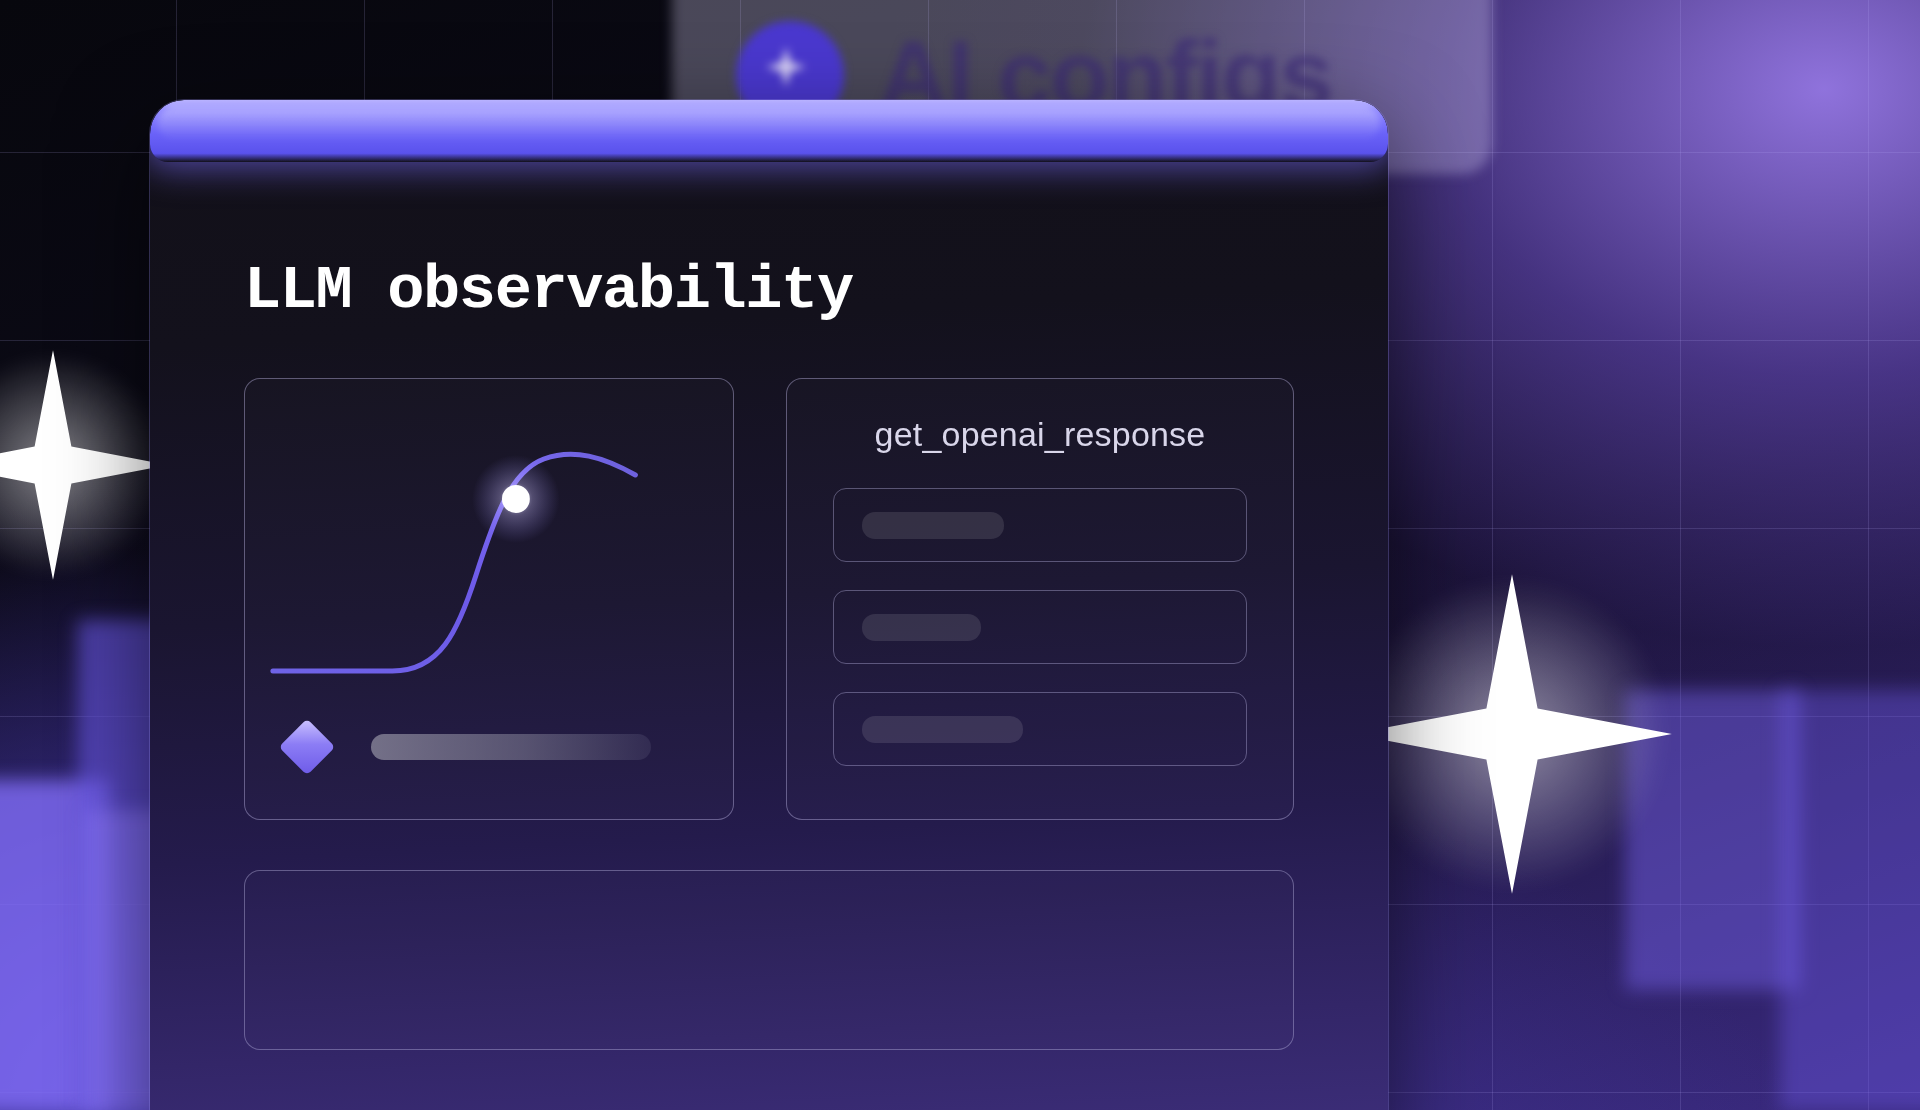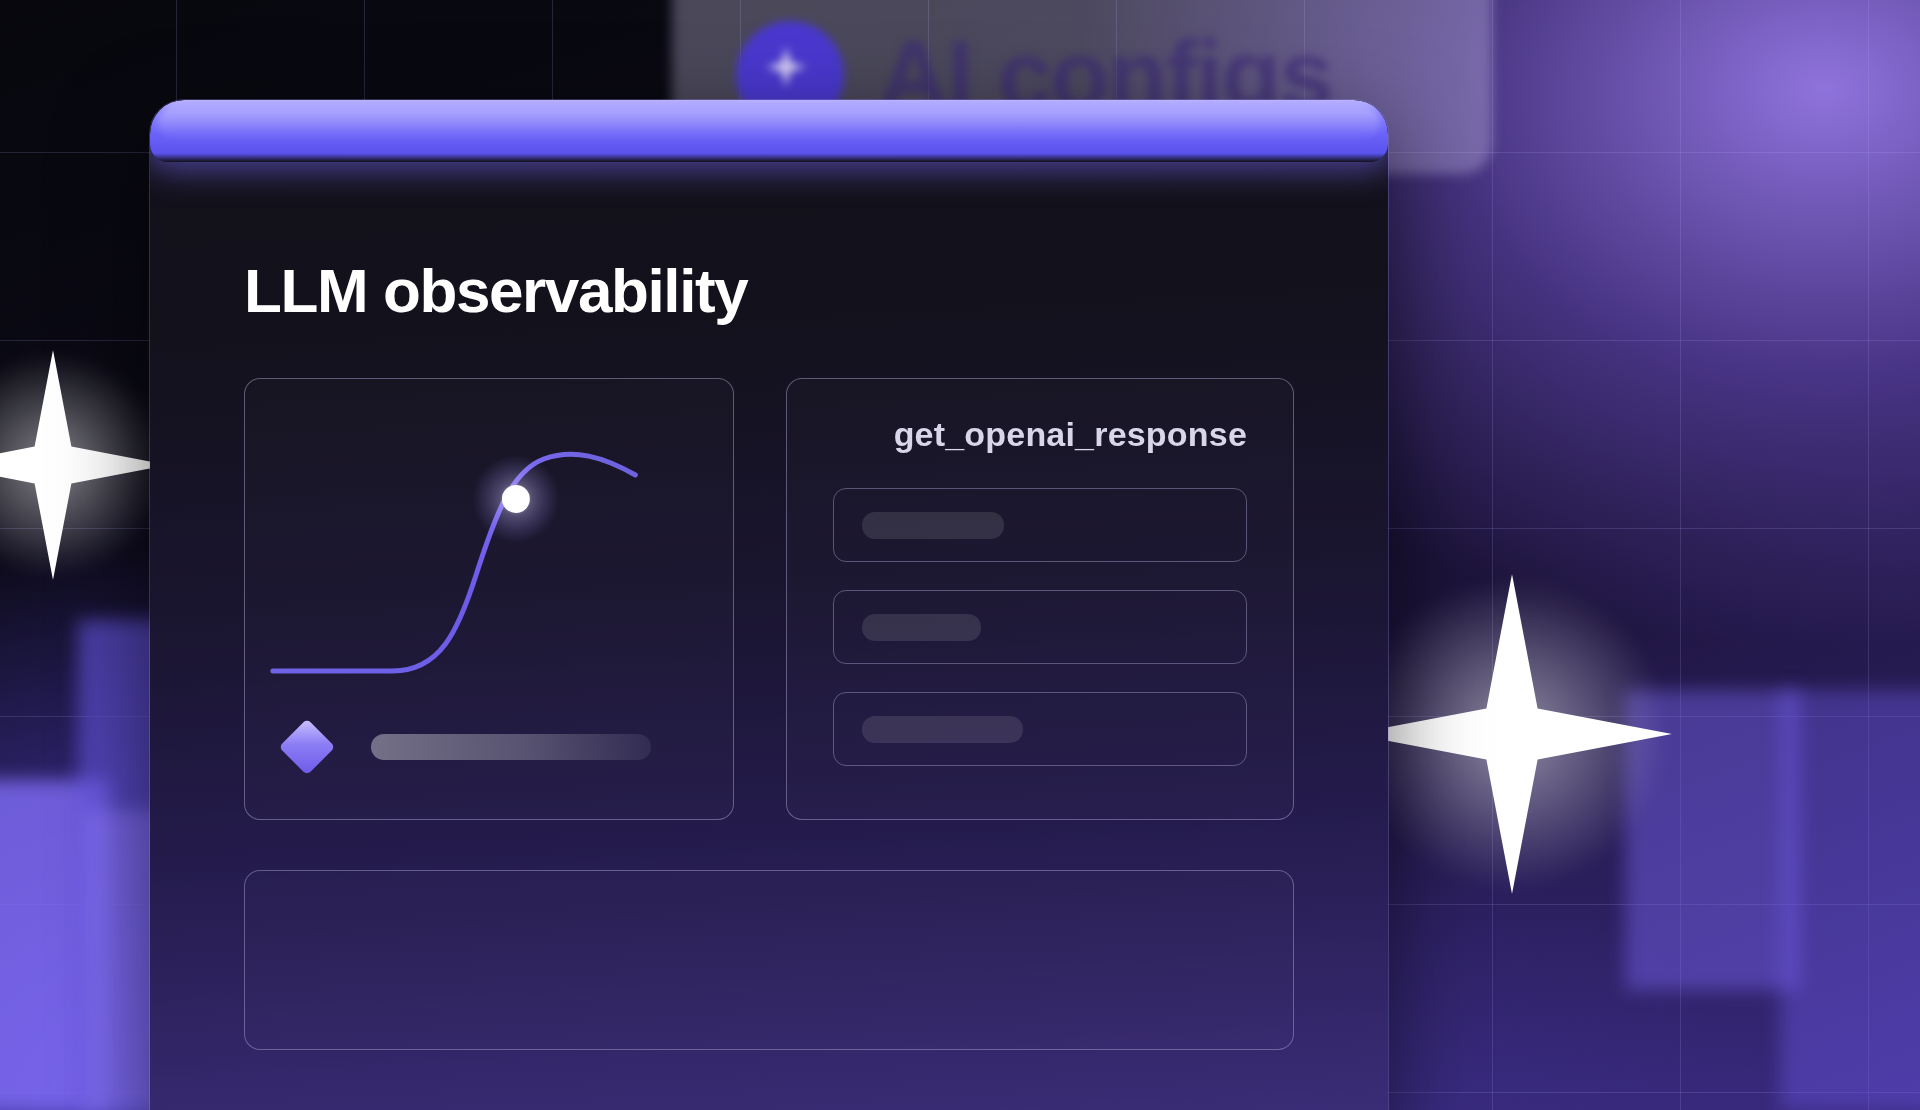--- a/index.html
+++ b/index.html
@@ -137,20 +137,21 @@
   }
 
   #page-title {
     font-size:62px;
     font-weight:700;
     letter-spacing:-1.4px;
     color:#ffffff;
     line-height:1;
     margin-top:42px;
     margin-bottom:56px;
+    font-family:Liberation Mono, monospace;
   }
 
   .card-row { display:flex; gap:52px; }
 
   .card {
     border:1px solid rgba(186,180,225,0.44);
     border-radius:16px;
     background:rgba(255,255,255,0.015);
     position:relative;
     overflow:hidden;
@@ -187,23 +188,23 @@
 
   
   .card-list {
     flex:1 1 auto;
     height:442px;
     padding:36px 46px;
     display:flex; flex-direction:column;
   }
   .card-list-title {
     font-size:34px;
-    font-weight:700;
+    font-weight:400;
     color:#d9d6ea;
-    text-align:right;
+    text-align:center;
     letter-spacing:0.2px;
     margin-bottom:34px;
   }
   .list-rows { display:flex; flex-direction:column; gap:28px; }
   .list-row {
     border:1px solid rgba(186,180,225,0.40);
     border-radius:13px;
     height:74px;
     display:flex; align-items:center;
     padding-left:28px;

